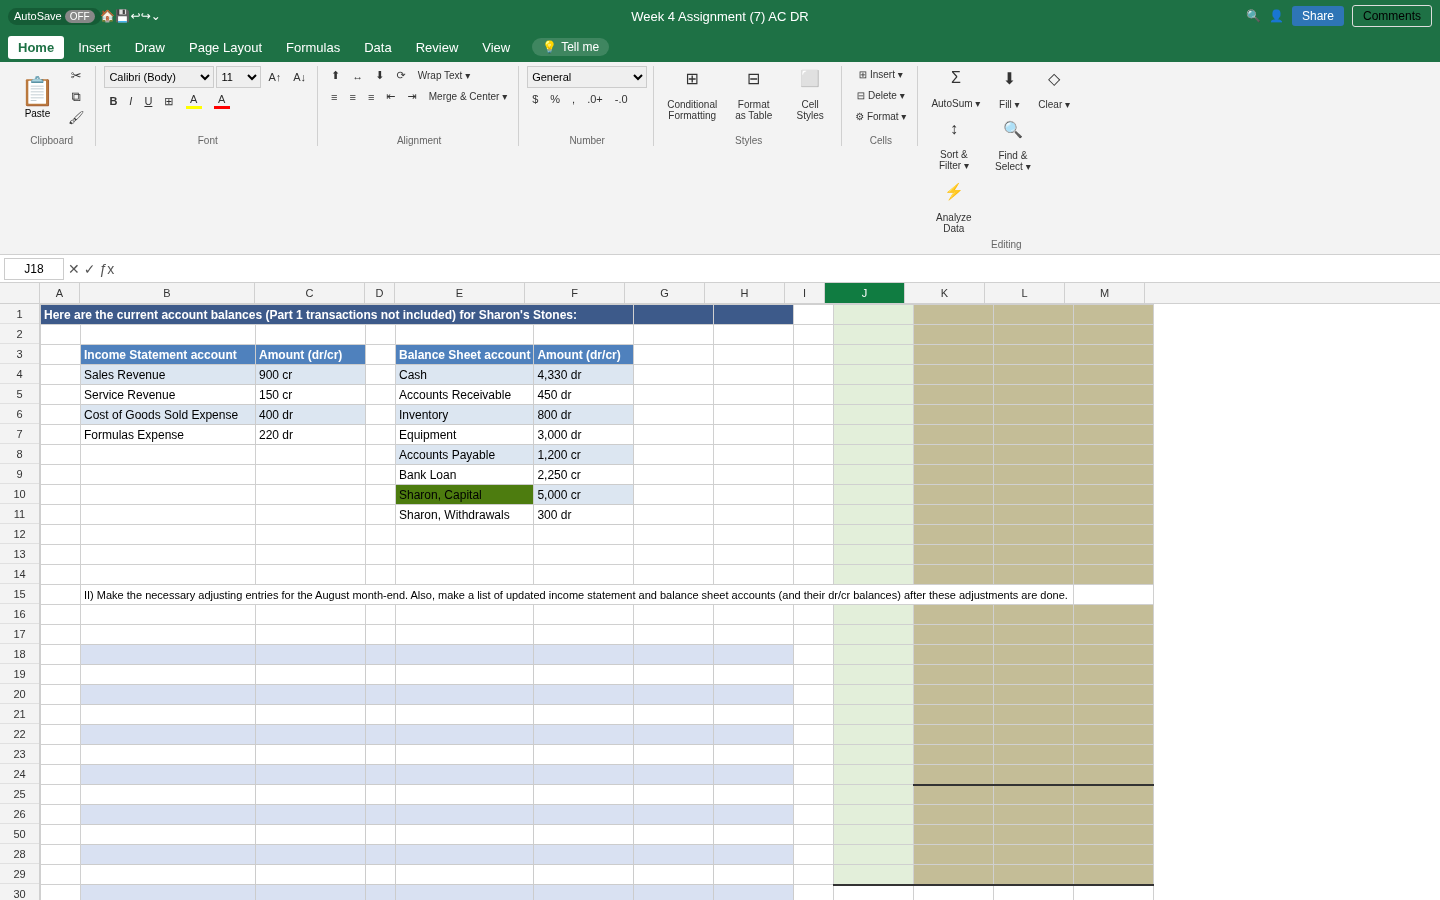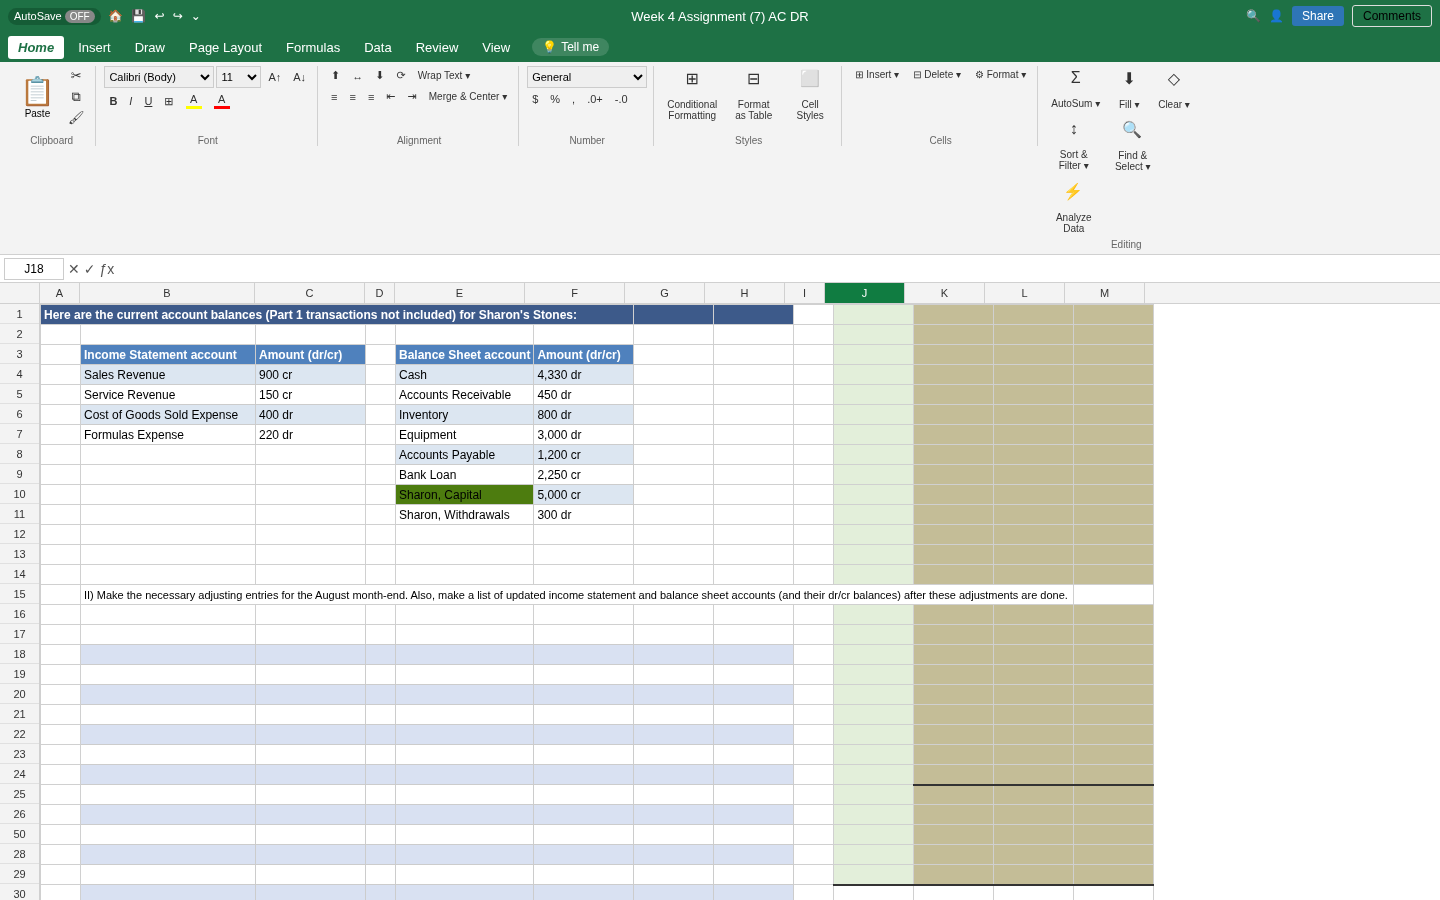--- a/index.html
+++ b/index.html
@@ -8,38 +8,38 @@
     
     #title-bar {
       background: #1e7145;
       color: white;
       height: 32px;
       display: flex;
       align-items: center;
       padding: 0 8px;
       justify-content: space-between;
     }
-    #title-bar .left { display: flex; align-items: center; gap: 8px; font-size: 12px; }
+    #title-bar .left { display: flex; align-items: center; gap: 0; font-size: 12px; }
     #title-bar .center { position: absolute; left: 50%; transform: translateX(-50%); font-size: 13px; font-weight: 500; }
     #title-bar .right { display: flex; gap: 8px; align-items: center; font-size: 12px; }
     .autosave-toggle { background: #155c36; border: none; color: white; border-radius: 10px; padding: 2px 6px; font-size: 11px; cursor: pointer; display: flex; align-items: center; gap: 3px; }
     .toggle-off { background: #888; border-radius: 8px; padding: 1px 5px; font-size: 10px; }
 
     
     #menu-bar {
       background: #1e7145;
       color: white;
       height: 30px;
       display: flex;
       align-items: center;
       padding: 0 8px;
       gap: 4px;
     }
     .menu-item { padding: 4px 10px; cursor: pointer; border-radius: 3px; font-size: 13px; }
-    .menu-item:hover, .menu-item.active { background: #155c36; font-style: italic; }
+    .menu-item:hover, .menu-item.active { background: #155c36; }
     .menu-item.active { background: #fff; color: #1e7145; font-weight: 600; }
     .tell-me { display: flex; align-items: center; gap: 4px; background: rgba(255,255,255,0.15); border-radius: 12px; padding: 2px 10px; margin-left: 8px; font-size: 12px; cursor: pointer; }
 
     
     #ribbon {
       background: #f3f3f3;
       border-bottom: 1px solid #d0d0d0;
       padding: 4px 8px;
       display: flex;
       align-items: flex-start;
@@ -294,21 +294,21 @@
         <span style="font-size:16px;">⊟</span><br>Format<br>as Table
       </button>
       <button class="rb-btn large" style="font-size:10px;text-align:center;width:50px;">
         <span style="font-size:16px;">⬜</span><br>Cell<br>Styles
       </button>
     </div>
     <span class="ribbon-group-label">Styles</span>
   </div>
 
   <div class="ribbon-group">
-    <div style="display:flex;gap:4px;">
+    <div style="display:flex;flex-direction:column;gap:4px;">
       <button class="rb-btn" style="font-size:10px;">⊞ Insert ▾</button>
       <button class="rb-btn" style="font-size:10px;">⊟ Delete ▾</button>
       <button class="rb-btn" style="font-size:10px;">⚙ Format ▾</button>
     </div>
     <span class="ribbon-group-label">Cells</span>
   </div>
 
   <div class="ribbon-group">
     <div style="display:flex;flex-wrap:wrap;gap:4px;max-width:160px;">
       <button class="rb-btn large" style="font-size:10px;text-align:center;">

